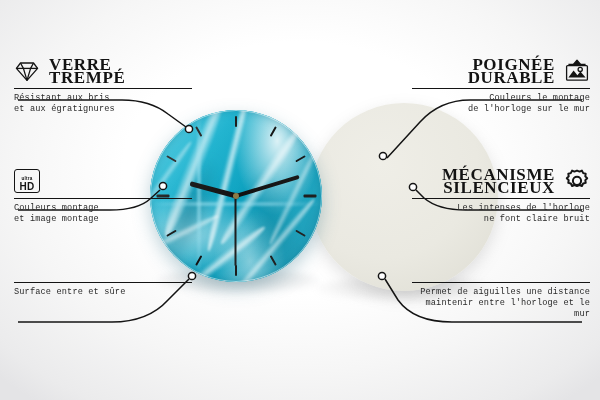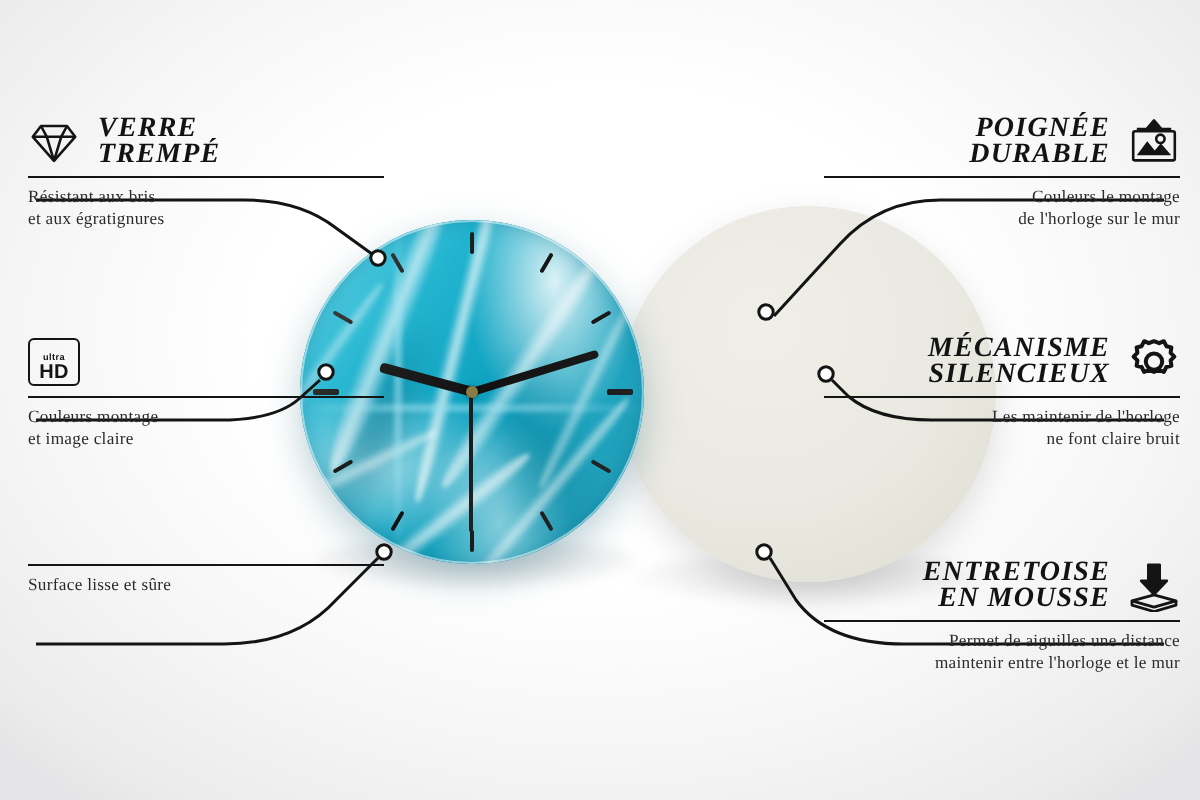--- a/index.html
+++ b/index.html
@@ -189,37 +189,36 @@
     display: flex;
     align-items: center;
     gap: 9px;
     margin-bottom: 4px;
   }
   .callout.right .callout-head { flex-direction: row-reverse; text-align: right; }
 
   .callout-title {
     font-family: "Liberation Serif", serif;
     font-weight: bold;
-    font-size: 14px;
+    font-size: 17px;
     line-height: 13px;
     letter-spacing: 0.6px;
     color: #131313;
     text-transform: uppercase;
-    font-style: italic;
   }
 
   .callout-rule {
     height: 1.4px;
     background: #141414;
     width: 100%;
     margin: 2px 0 4px 0;
   }
 
   .callout-desc {
-    font-family: Liberation Serif, serif;
+    font-family: Liberation Mono, monospace;
     font-size: 8.6px;
     line-height: 11px;
     color: #2a2a2a;
     letter-spacing: 0.15px;
   }
 
   .icon-box {
     width: 26px;
     height: 26px;
     flex: 0 0 26px;
@@ -360,28 +359,28 @@
       <span class="icon-box">
         <span class="hd-icon">
           <span class="hd-ultra">ultra</span>
           <span class="hd-hd">HD</span>
         </span>
       </span>
     </div>
     <div class="callout-rule"></div>
     <div class="callout-desc">
       <span>Couleurs montage</span><br>
-      <span>et image claire</span>
+      <span>et image montage</span>
     </div>
   </div>
 
   <div class="callout left" style="top:280px">
     <div class="callout-rule"></div>
     <div class="callout-desc">
-      <span>Surface lisse et sûre</span>
+      <span>Surface entre et sûre</span>
     </div>
   </div>
 
   <div class="callout right" style="top:58px">
     <div class="callout-head">
       <span class="icon-box">
         <svg width="26" height="24" viewBox="0 0 26 24">
           <g fill="none" stroke="#141414" stroke-width="1.3" stroke-linejoin="round">
             <path d="M13,1.2 L9.4,5.4 H16.6 Z" fill="#141414"></path>
             <path d="M13,5.4 L4.4,5.4 M13,5.4 L21.6,5.4" stroke-width="1.1"></path>
@@ -413,41 +412,26 @@
           </g>
         </svg>
       </span>
       <span class="callout-title">
         <span>MÉCANISME</span><br>
         <span>SILENCIEUX</span>
       </span>
     </div>
     <div class="callout-rule"></div>
     <div class="callout-desc">
-      <span>Les maintenir de l'horloge</span><br>
+      <span>Les intenses de l'horloge</span><br>
       <span>ne font claire bruit</span>
     </div>
   </div>
 
   <div class="callout right" style="top:280px">
-    <div class="callout-head">
-      <span class="icon-box">
-        <svg width="26" height="25" viewBox="0 0 26 25">
-          <g fill="none" stroke="#141414" stroke-width="1.4" stroke-linejoin="round">
-            <path d="M10.2,1.4 h5.6 v8.0 h3.6 L13,16.2 L6.6,9.4 h3.6 Z" fill="#141414"></path>
-            <path d="M13,16.4 L24,19.4 L13,22.6 L2,19.4 Z"></path>
-            <path d="M2,19.4 v2.2 L13,24.8 L24,21.6 v-2.2"></path>
-          </g>
-        </svg>
-      </span>
-      <span class="callout-title">
-        <span>ENTRETOISE</span><br>
-        <span>EN MOUSSE</span>
-      </span>
-    </div>
     <div class="callout-rule"></div>
     <div class="callout-desc">
       <span>Permet de aiguilles une distance</span><br>
       <span>maintenir entre l'horloge et le mur</span>
     </div>
   </div>
 
 </div>
 
 </body></html>

